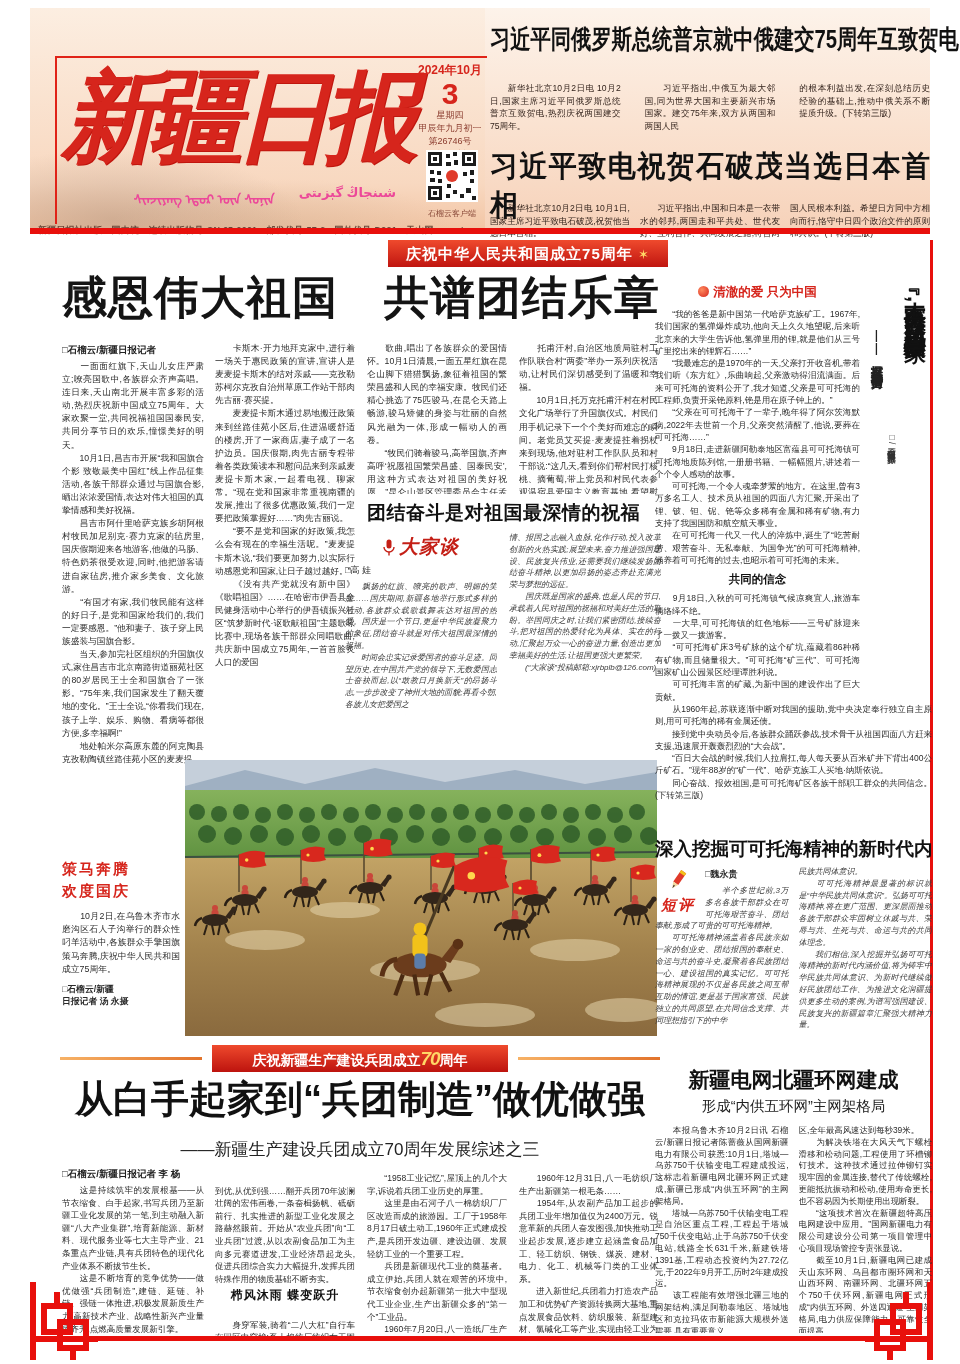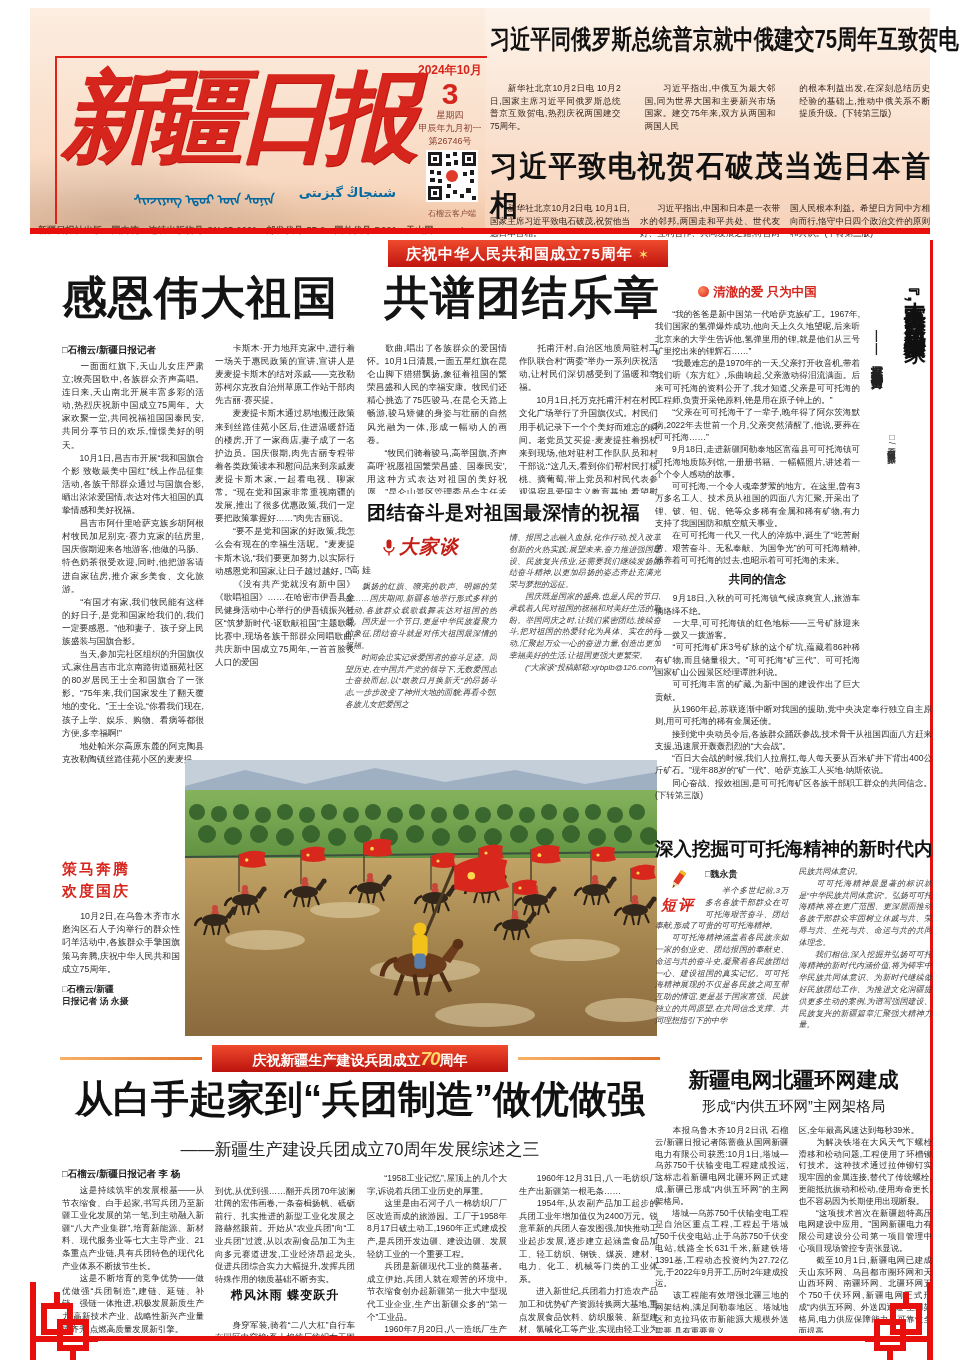--- a/index.html
+++ b/index.html
@@ -11,21 +11,21 @@
     background:linear-gradient(180deg,#fdf3ea 0%,#f9ddc9 70%,#f6d2ba 100%);}
   .masthead-bg{left:30px;top:8px;width:455px;height:220px;
     background:
       radial-gradient(ellipse 60% 45% at 18% 96%, rgba(167,139,118,.45), rgba(167,139,118,0) 70%),
       radial-gradient(ellipse 50% 30% at 55% 100%, rgba(214,180,150,.5), rgba(214,180,150,0) 75%),
       linear-gradient(180deg,#fceee1 0%,#f8d8c0 80%,#f2c6a6 100%);}
   .masthead-frame{left:55px;top:56px;width:430px;height:166px;border-top:2px solid #e02318;border-left:2px solid #e02318;}
   .masthead-title{left:62px;top:54px;width:350px;font-size:95px;line-height:120px;font-weight:bold;
     color:#d6251c;letter-spacing:-8px;font-style:italic;transform:scaleY(1.04);transform-origin:left top;
     text-shadow:1px 1px 0 #c0160e;white-space:nowrap;}
-  .masthead-scripts{left:120px;top:185px;width:290px;font-size:13px;color:#0369a1;font-weight:bold;
+  .masthead-scripts{left:120px;top:185px;width:290px;font-size:13px;color:#ec4899;font-weight:bold;
     display:flex;gap:24px;justify-content:center;}
   .date-block{left:413px;top:62px;width:74px;text-align:center;color:#d6251c;}
   .date-l1{font-size:12px;font-weight:bold;}
   .date-day{font-size:30px;font-weight:bold;line-height:30px;}
   .date-sm{font-size:9px;color:#8a3b2e;line-height:13px;}
   .qr-wrap{left:424px;top:150px;width:56px;text-align:center;}
   .qr-caption{font-size:8px;color:#8a4a3a;margin-top:2px;}
   .pubinfo{left:38px;top:224px;width:580px;font-size:9px;color:#6b4a3c;font-weight:bold;letter-spacing:.2px;}
   
   .tn-head1{left:490px;top:22px;width:440px;font-size:26px;font-weight:bold;color:#111;

